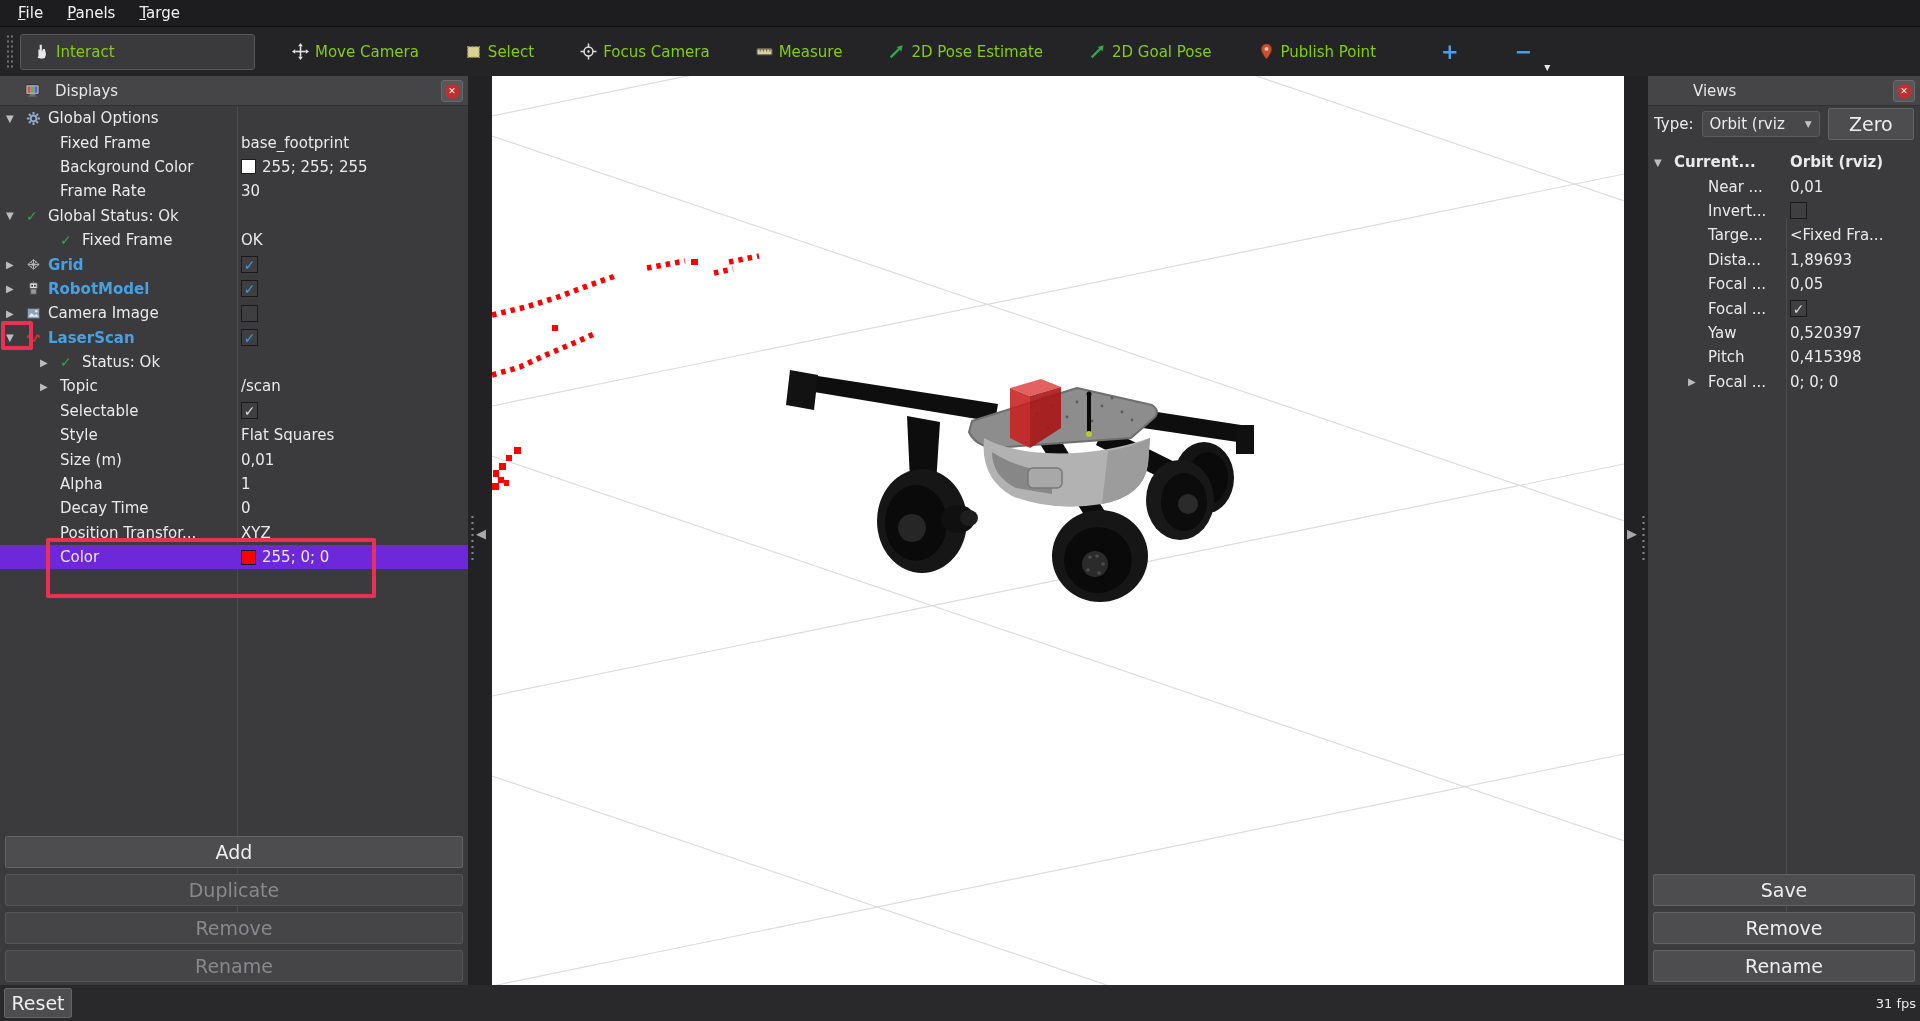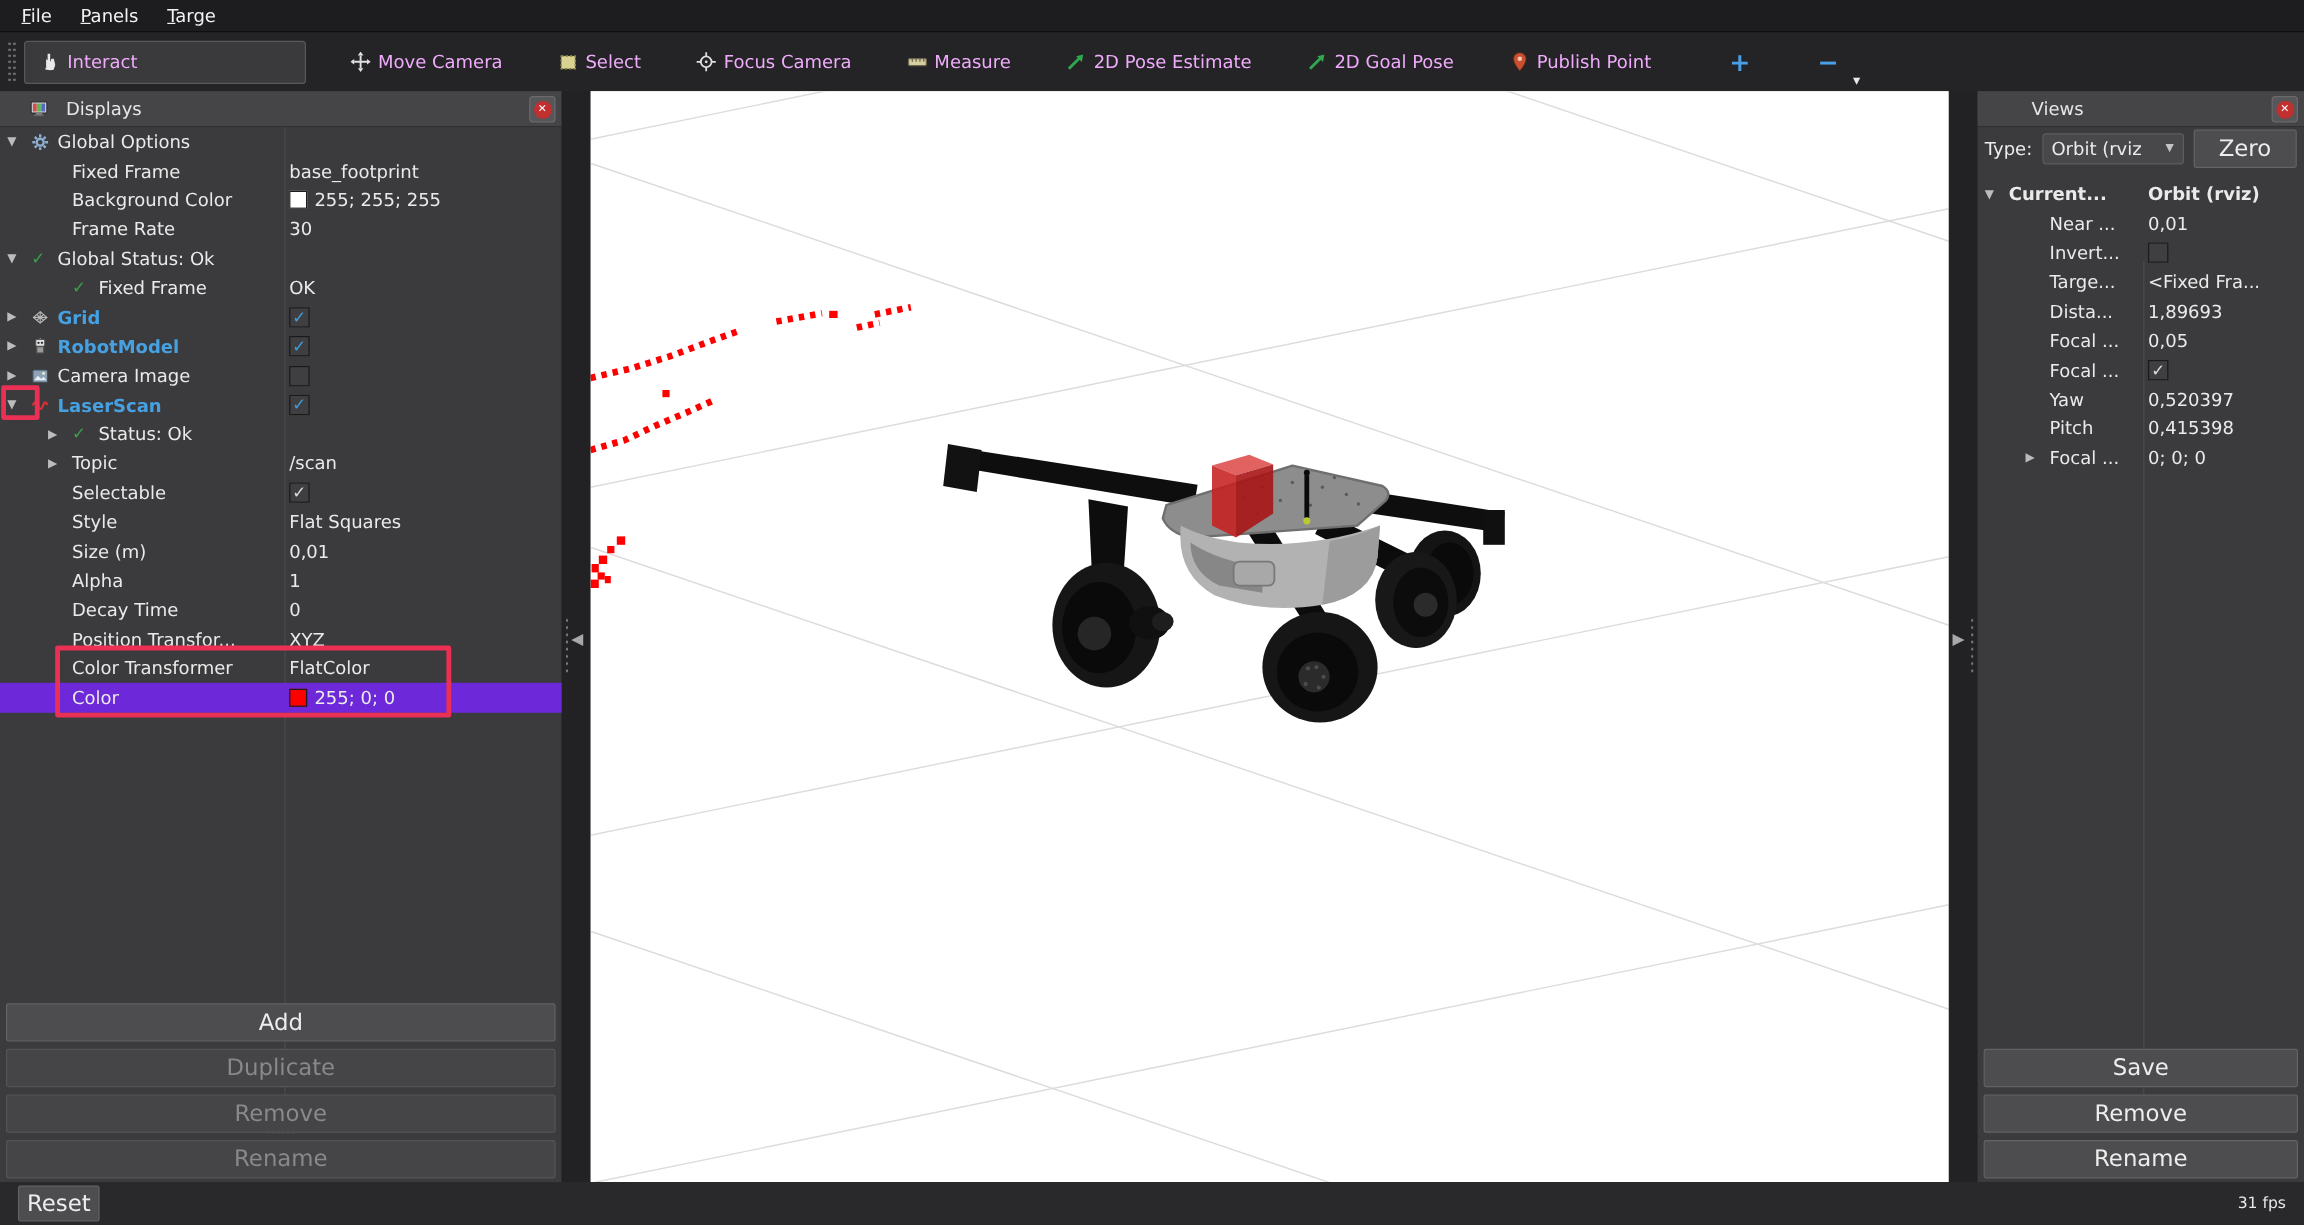--- a/index.html
+++ b/index.html
@@ -12,21 +12,21 @@
     padding-left:8px; border-bottom:1px solid #0d0d0e; flex:none; }
   .menu-item { font-size:15px; padding:2px 10px; color:#f2f2f2; cursor:default; }
   .menu-item::first-letter { text-decoration:underline; }
 
   
   .toolbar { height:49px; background:#242427; display:flex; align-items:center; flex:none;
     padding-left:6px; }
   .tb-handle { width:8px; height:36px; margin-right:6px;
     background-image:radial-gradient(circle,#6d6d70 1px,transparent 1.3px);
     background-size:4px 5px; }
-  .tool { display:flex; align-items:center; gap:6px; font-size:15px; color:#f0abfc;
+  .tool { display:flex; align-items:center; gap:6px; font-size:15px; color:#84cc16;
     padding:8px 12px; margin-right:20px; border:1px solid transparent; border-radius:3px; }
   .tool.selected { background:#3a3a3d; border-color:#58585b; min-width:235px; margin-right:24px; }
   .tool .ticon { width:17px; height:17px; display:inline-flex; }
   .tool .ticon svg { width:17px; height:17px; }
   .tb-plus, .tb-minus { color:#4aa0e8; font-size:21px; font-weight:bold; padding:0 10px; }
   .tb-plus { margin-left:22px; }
   .tb-minus { margin-left:36px; }
   .tb-overflow { color:#e8e8e8; font-size:12px; margin-left:2px; align-self:flex-end; padding-bottom:2px; }
 
   
@@ -95,21 +95,21 @@
   .btn { background:#4d4d50; border:1px solid #636366; border-radius:2px; color:#ededed;
     font-size:19px; text-align:center; padding:4px 0; font-family:inherit; }
   .btn.disabled { color:#89898c; background:#454548; border-color:#555558; }
   .panel-buttons { position:absolute; left:5px; right:5px; bottom:3px; display:flex; gap:6px; z-index:2;flex-direction:column; }
   .panel-buttons .btn { flex:1; }
   .dots-handle { position:absolute; bottom:40px; left:50%; transform:translateX(-50%);
     width:24px; height:5px; z-index:2;
     background-image:radial-gradient(circle,#8a8a8c 1px,transparent 1.2px); background-size:4px 4px; }
 
   
-  .statusbar { height:36px; flex:none; display:flex; align-items:center; padding:0 15px;
+  .statusbar { height:36px; flex:none; display:flex; align-items:center; padding:0 4px;
     background:#29292b; position:relative; }
   .reset-btn { width:68px; padding:3px 0; }
   .fps { margin-left:auto; font-size:13px; color:#e8e8e8; }
 
   
   .annotation { position:absolute; border:4px solid #ea3155; border-radius:2px; z-index:10;
     pointer-events:none; }
   .ann-1 { left:1px; top:321px; width:32px; height:29px; }
   .ann-2 { left:46px; top:538px; width:330px; height:60px; }
 </style>
@@ -426,28 +426,20 @@
             <div class="cell-value">
               <span class="val-text">0</span>
             </div>
           </div>
           <div class="tree-row">
             <div class="cell-label i2">
               <span class="lbl">Position Transfor...</span>
             </div>
             <div class="cell-value">
               <span class="val-text">XYZ</span>
-            </div>
-          </div>
-          <div class="tree-row">
-            <div class="cell-label i2">
-              <span class="lbl">Color Transformer</span>
-            </div>
-            <div class="cell-value">
-              <span class="val-text">FlatColor</span>
             </div>
           </div>
           <div class="tree-row selected">
             <div class="cell-label i2">
               <span class="lbl">Color</span>
             </div>
             <div class="cell-value">
               <span class="swatch" style="background: rgb(255, 0, 0);"></span>
               <span class="val-text">255; 0; 0</span>
             </div>

